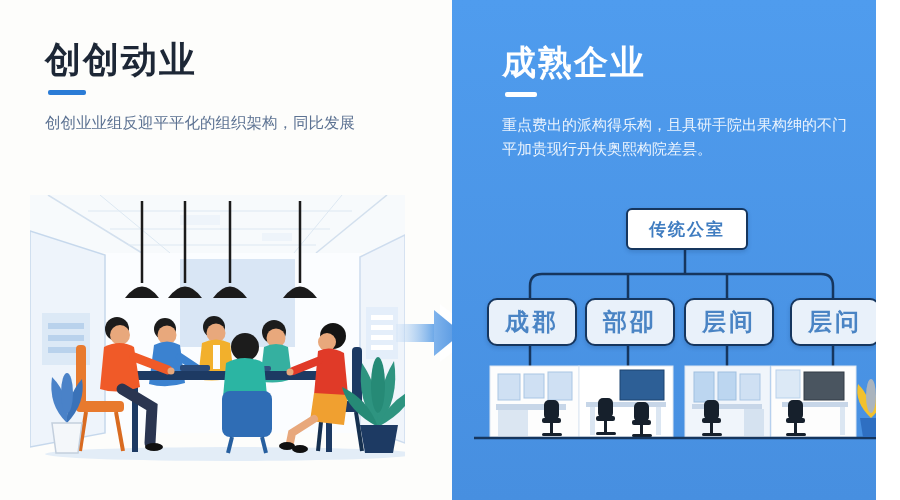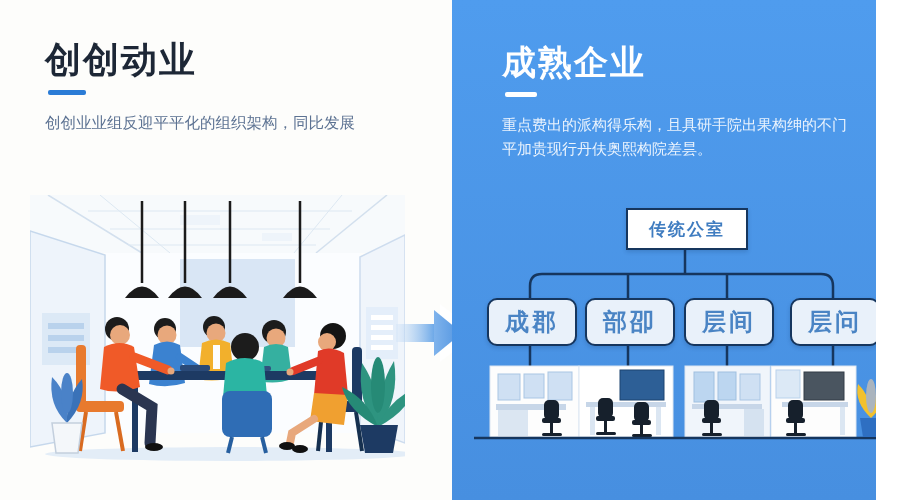--- a/index.html
+++ b/index.html
@@ -25,21 +25,21 @@
   .r-underline{position:absolute;left:53px;top:92px;width:32px;height:5px;
                background:#ffffff;border-radius:2px;}
   .r-desc{position:absolute;left:50px;top:113px;width:400px;font-size:15px;
           line-height:1.6;color:#eaf3fd;}
 
   
   .org-box{position:absolute;display:flex;align-items:center;justify-content:center;
            border:2px solid #16365e;font-weight:bold;
            box-shadow:0 2px 4px rgba(10,40,80,.18);}
   .org-root{left:174px;top:208px;width:118px;height:38px;background:#ffffff;
-            border-radius:0;color:#3f7cc0;font-size:17px;letter-spacing:2px;}
+            border-radius:6px;color:#3f7cc0;font-size:17px;letter-spacing:2px;}
   .org-child{top:298px;width:86px;height:44px;background:#e9f1fa;border-radius:10px;
              color:#4a84c4;font-size:24px;letter-spacing:3px;}
 
   .abs{position:absolute;}
 </style>
 </head>
 <body>
 
 <div id="app">
 

